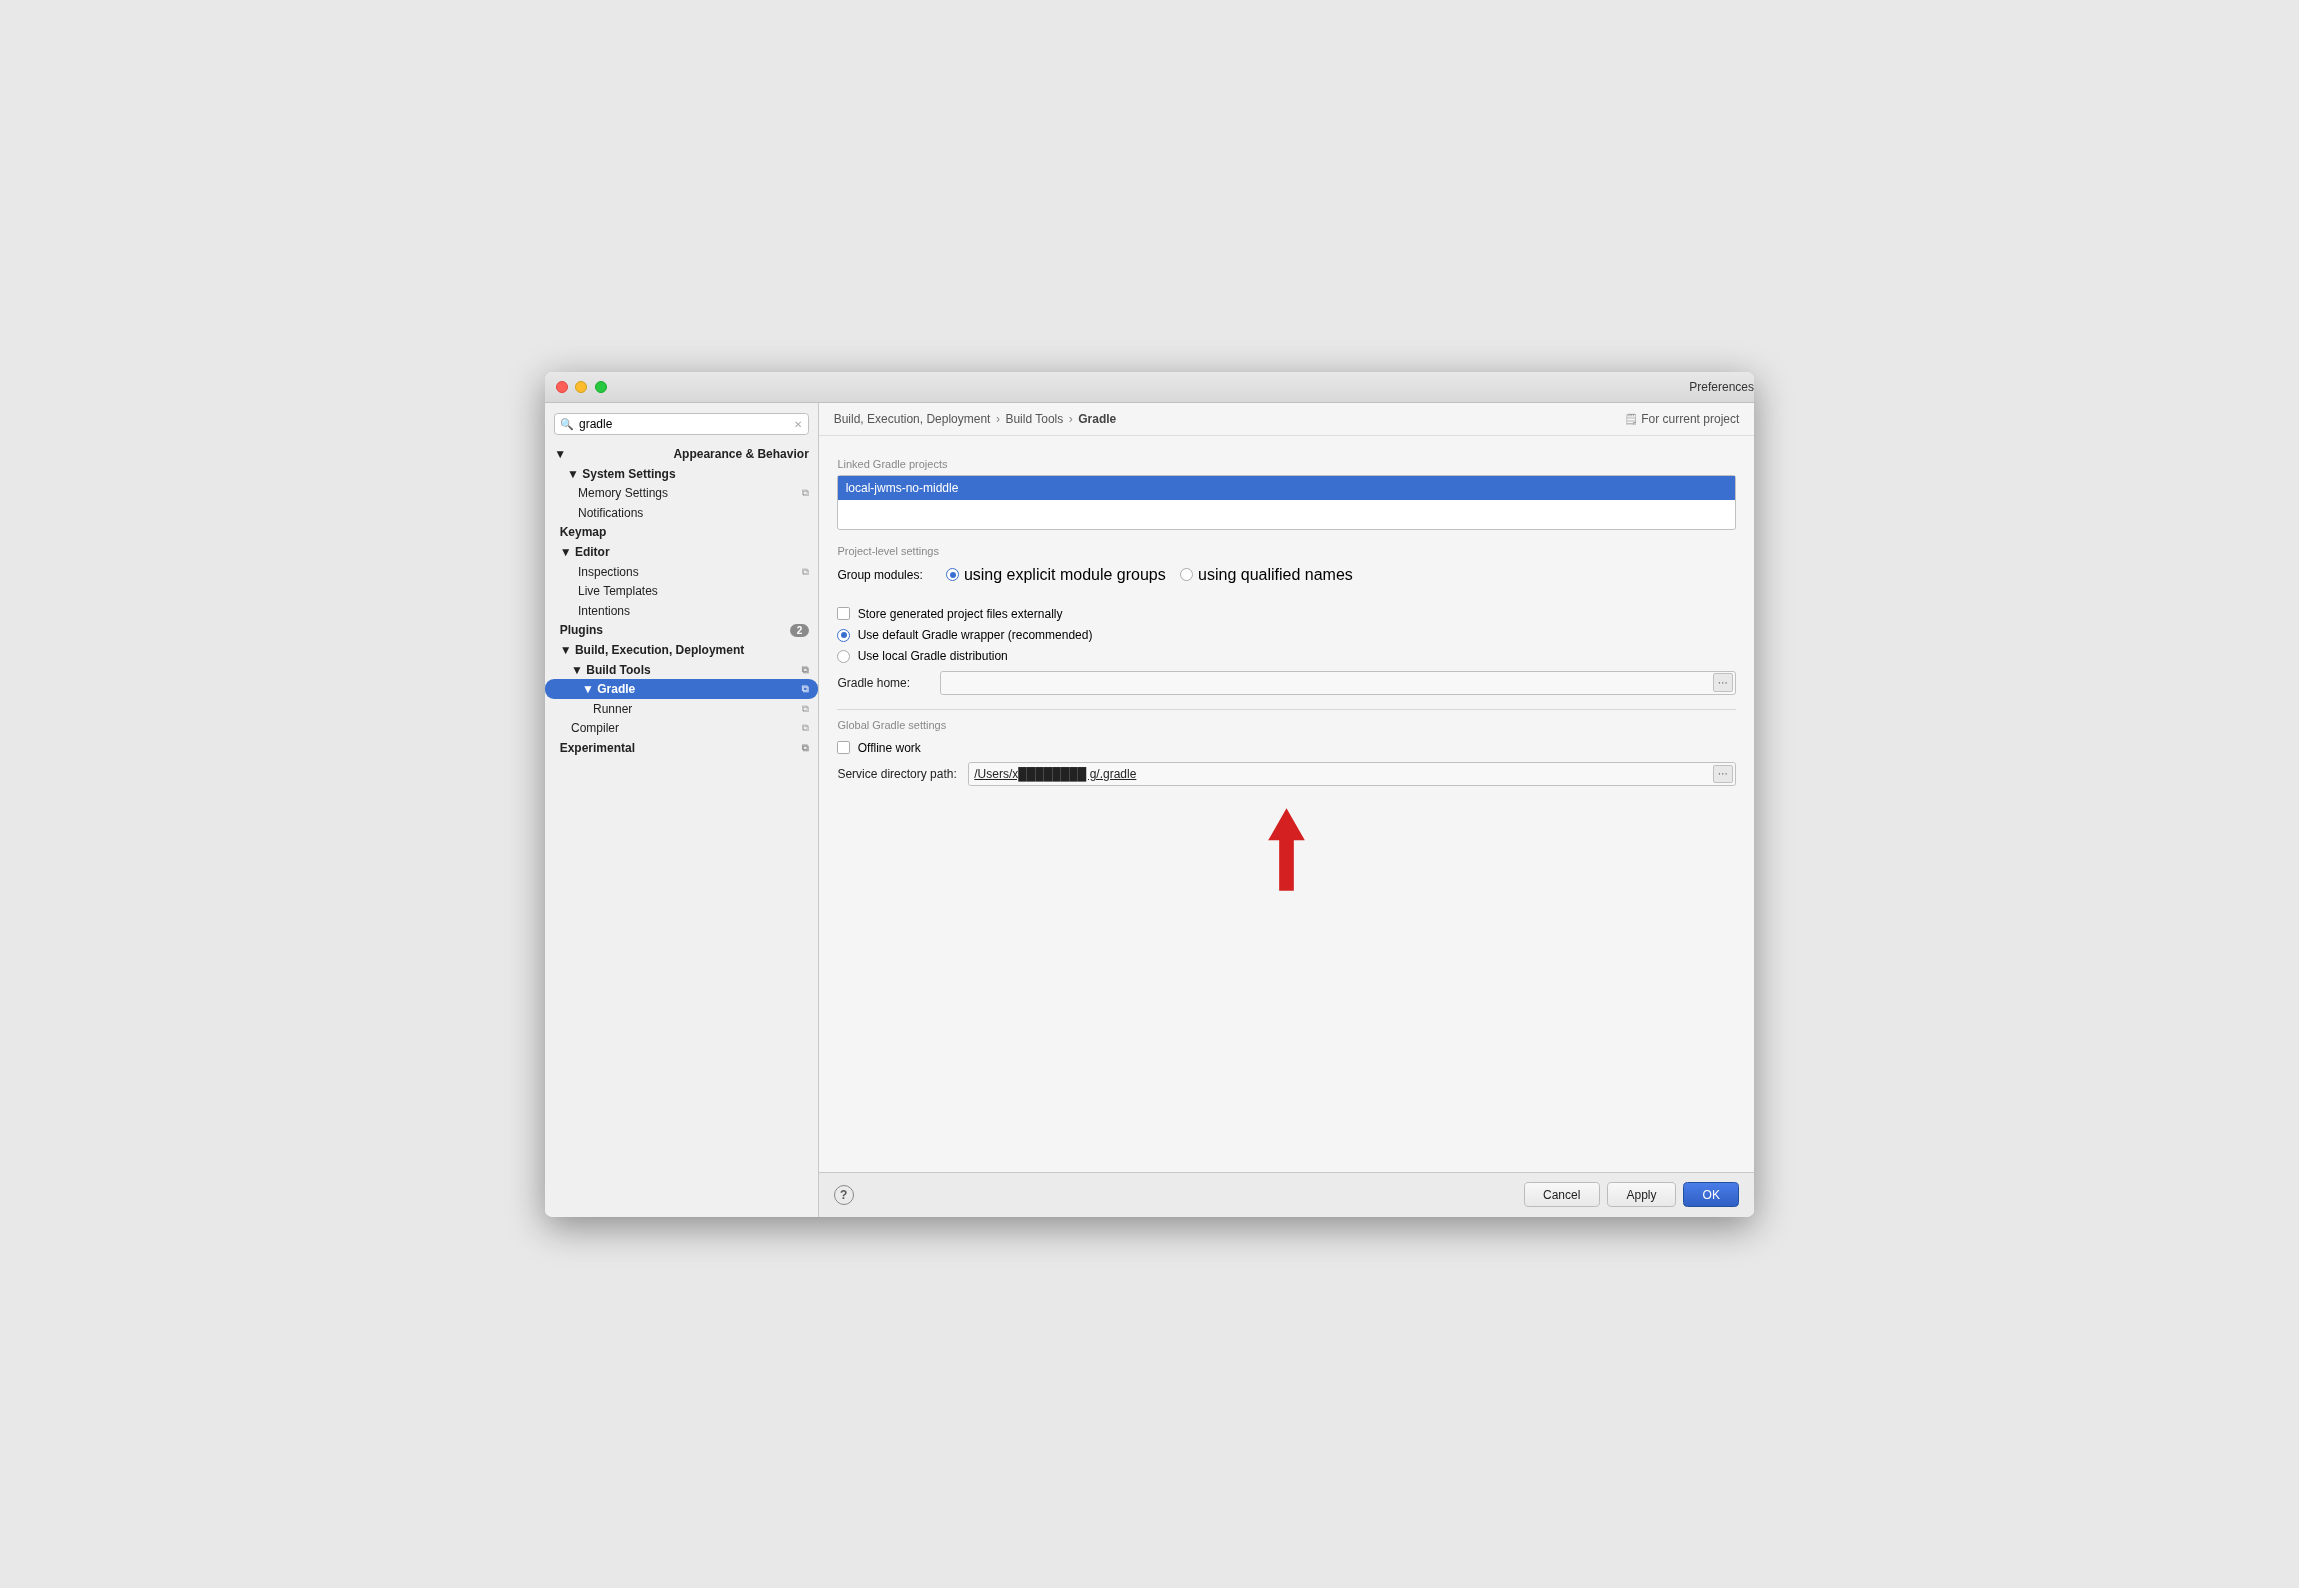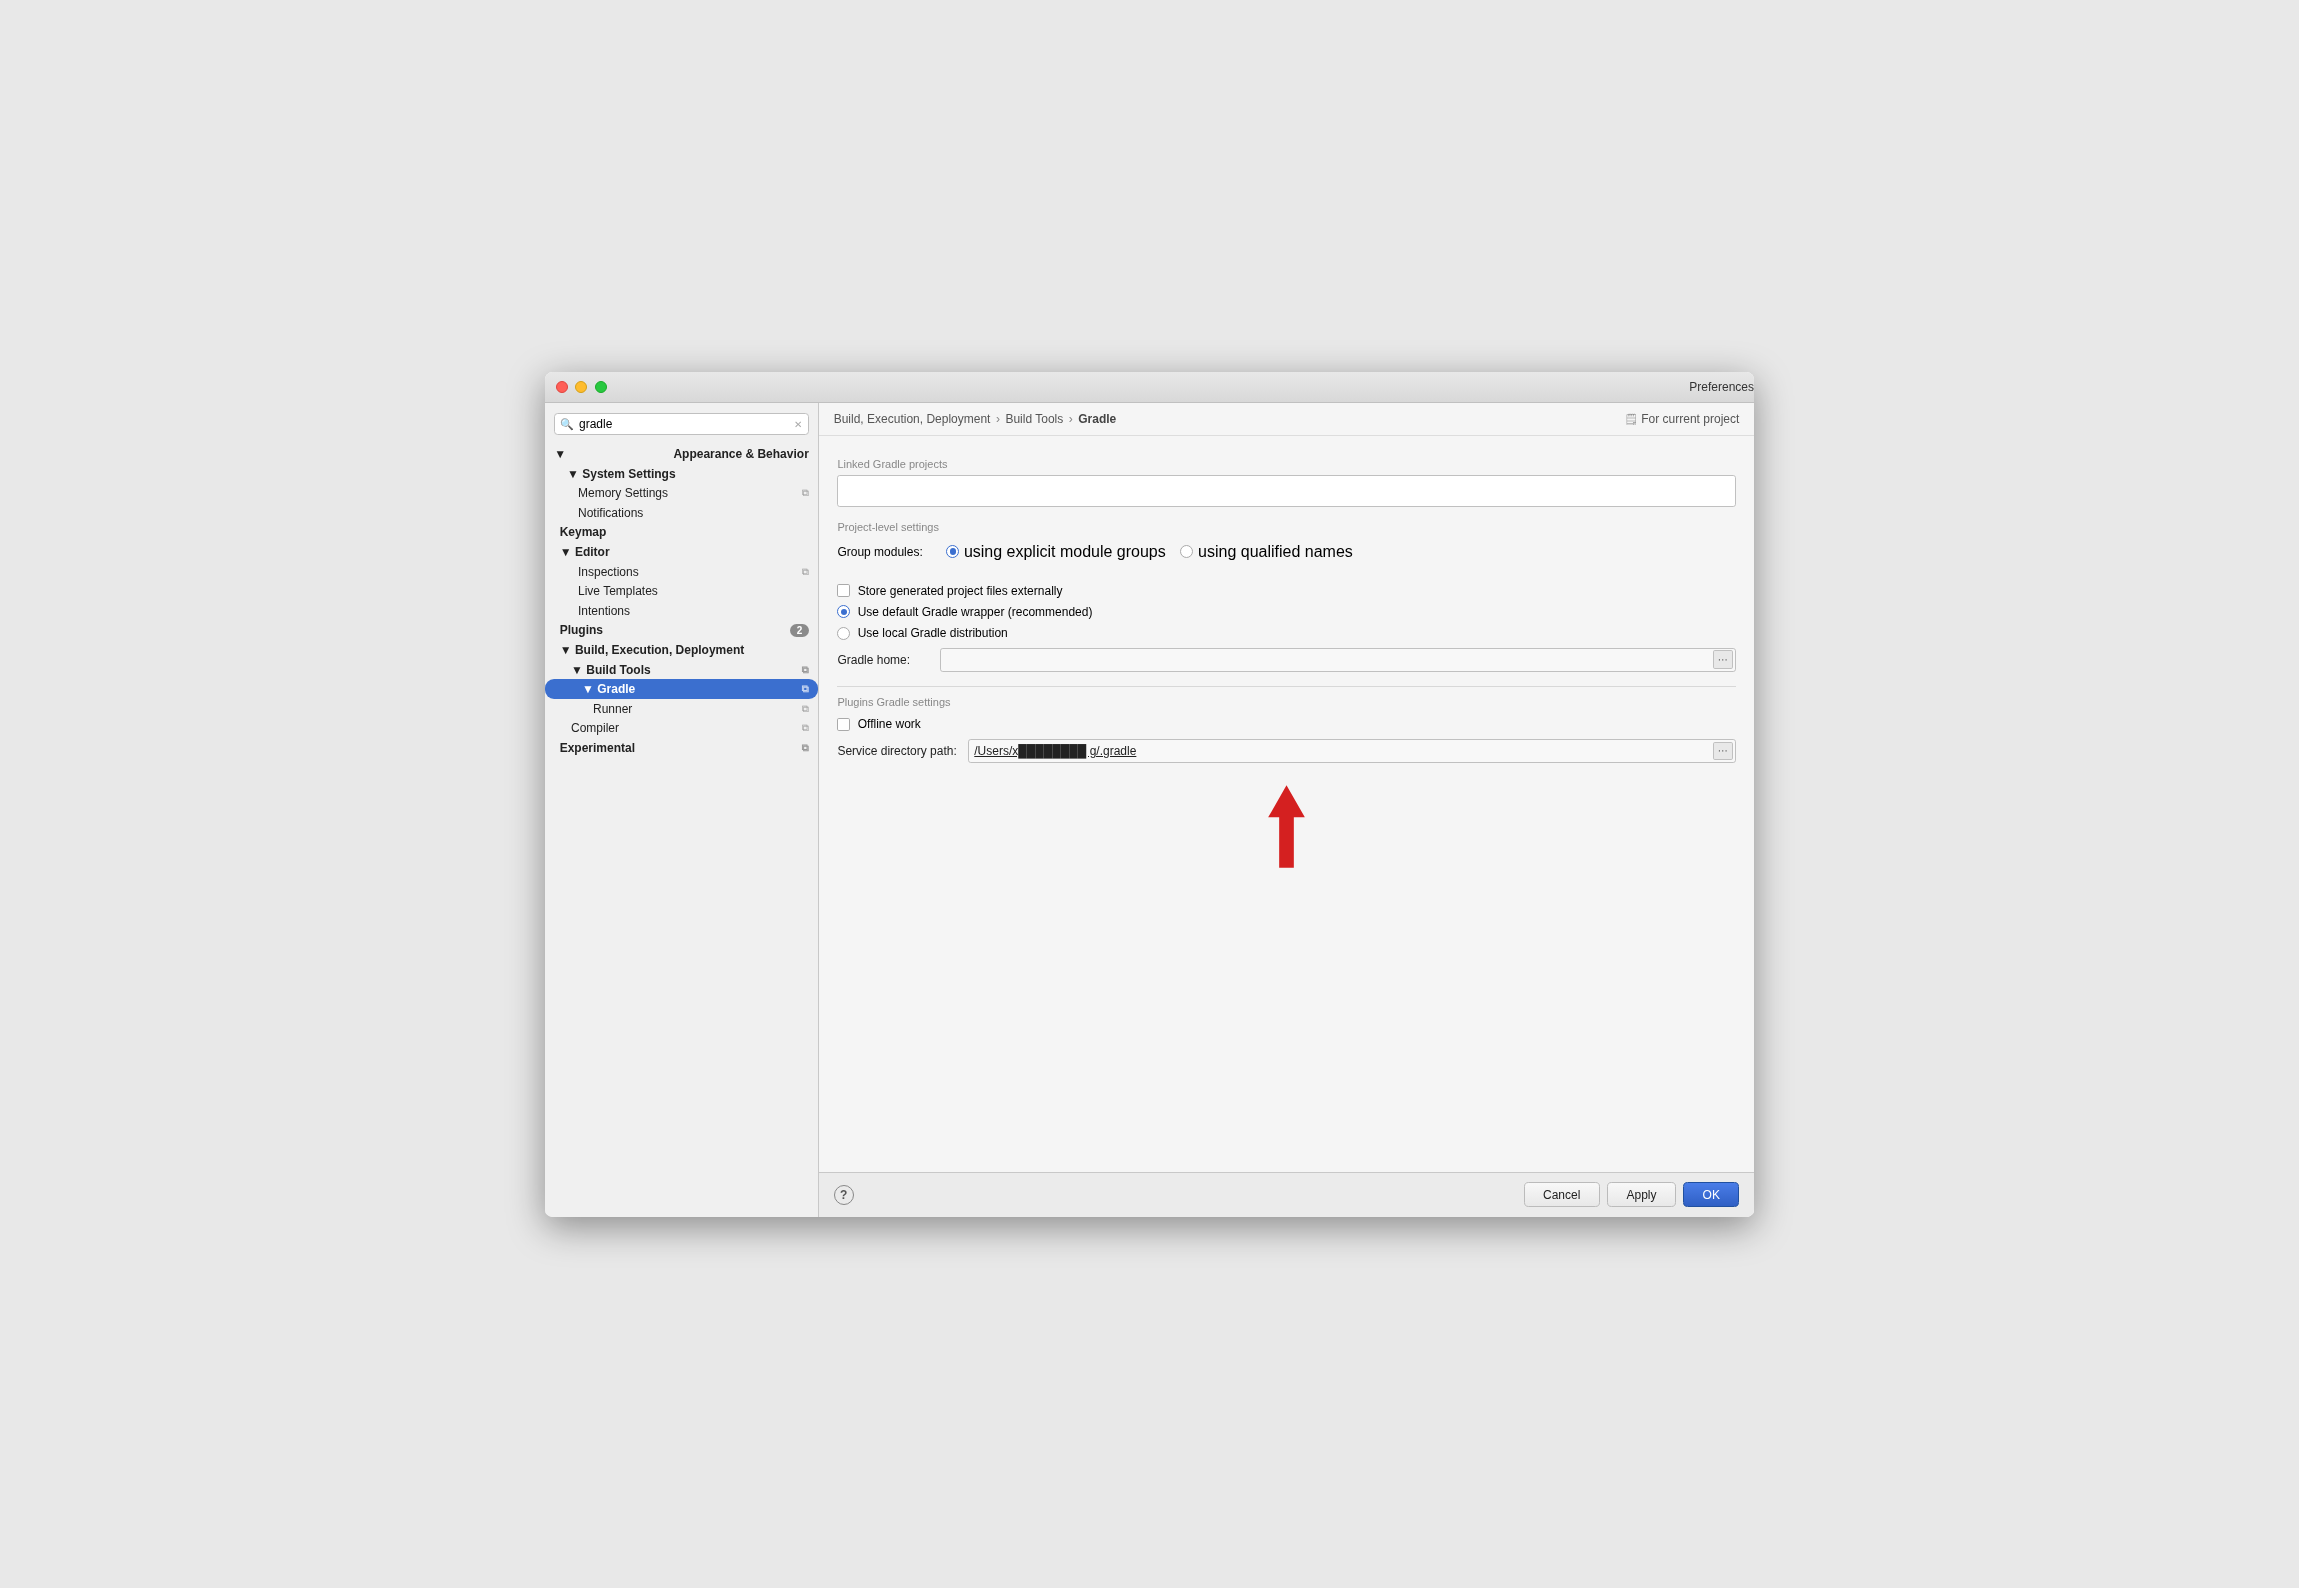--- a/index.html
+++ b/index.html
@@ -423,20 +423,21 @@
         <span class="for-current-project">
           <span style="color:#888; font-size:11px;">🗒 </span>
           <span>For current project</span>
         </span>
       </div>
 
       <div class="panel-body">
 
         <div class="section-label">Linked Gradle projects</div>
         <div class="linked-projects-box">
+          <div class="linked-project-item">local-jwms-no-middle</div>
           <div class="linked-project-item-empty"></div>
         </div>
 
         <div class="settings-section-title">Project-level settings</div>
 
         <div class="form-row">
           <span style="margin-right:5.5px;">Group modules:</span>
           <div class="radio-group">
             <div class="radio-option">
               <div class="radio-outer">
@@ -471,21 +472,21 @@
         <div class="gradle-home-row">
           <span class="gradle-home-label">Gradle home:</span>
           <div class="text-field" style="position:relative;">
             <span></span>
             <div class="text-field-btn">⋯</div>
           </div>
         </div>
 
         <div class="divider"></div>
 
-        <div class="settings-section-title">Plugins Gradle settings</div>
+        <div class="settings-section-title">Global Gradle settings</div>
 
         <div class="checkbox-row">
           <div class="checkbox-box"></div>
           <span>Offline work</span>
         </div>
 
         <div class="gradle-home-row">
           <span class="gradle-home-label" style="min-width:119px;">Service directory path:</span>
           <div class="text-field" style="position:relative;text-decoration:underline;">
             <span>/Users/x████████ g/.gradle</span>

